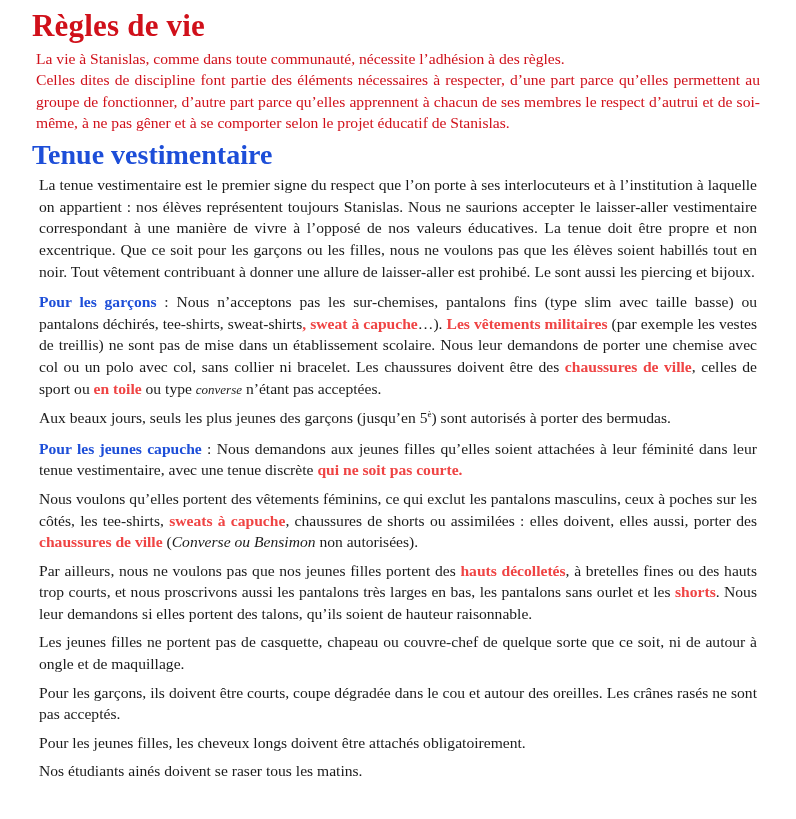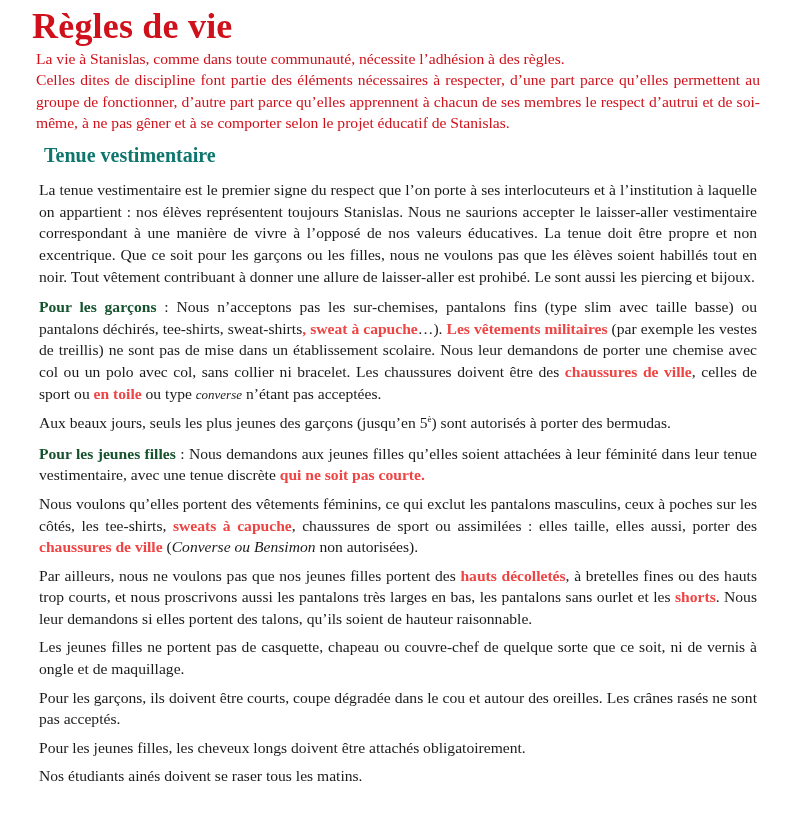--- a/index.html
+++ b/index.html
@@ -13,54 +13,54 @@
     overflow: hidden;
     font-family: "Liberation Serif", "DejaVu Serif", serif;
     color: #1a1a1a;
   }
   .page {
     position: relative;
     padding: 8px 32px 0 32px;
     width: 732px;
   }
   .title {
-    font-size: 36px;
+    font-size: 31px;
     font-weight: bold;
     color: #d0101a;
     margin: 0;
     line-height: 36px;
     letter-spacing: 0.2px;
   }
   .intro {
     color: #d0101a;
     font-size: 15.6px;
     line-height: 21.3px;
     text-align: justify;
     margin: 4px;
   }
   .intro p { margin: 0; }
   h2 {
-    font-size: 20px;
+    font-size: 28px;
     font-weight: bold;
-    color: #0f766e;
-    margin: 12px;
+    color: #1d4ed8;
+    margin: 0;
     line-height: 24px;
   }
   .sec1-title { margin-top: 10px; }
   .sec3-title { margin-top: 5px; }
   p.body {
     margin: 7px;
     font-size: 15.6px;
     line-height: 21.6px;
     text-align: justify;
   }
   .gap { margin-top: 9px !important; }
   .gap-sm { margin-top: 5px !important; }
   .red-lead {
-    color: #14532d;
+    color: #1d4ed8;
     font-weight: bold;
   }
   b { font-weight: bold; color: #ef4444; }
   i { font-style: italic; }
   sup { font-size: 9px; line-height: 0; vertical-align: super; }
 </style>
 </head>
 <body>
 
 <div class="page">
@@ -71,22 +71,22 @@
     <p>La vie à Stanislas, comme dans toute communauté, nécessite l’adhésion à des règles.</p>
     <p>Celles dites de discipline font partie des éléments nécessaires à respecter, d’une part parce qu’elles permettent au groupe de fonctionner, d’autre part parce qu’elles apprennent à chacun de ses membres le respect d’autrui et de soi-même, à ne pas gêner et à se comporter selon le projet éducatif de Stanislas.</p>
   </div>
 
   <h2 class="sec1-title">Tenue vestimentaire</h2>
   <p class="body">La tenue vestimentaire est le premier signe du respect que l’on porte à ses interlocuteurs et à l’institution à laquelle on appartient : nos élèves représentent toujours Stanislas. Nous ne saurions accepter le laisser-aller vestimentaire correspondant à une manière de vivre à l’opposé de nos valeurs éducatives. La tenue doit être propre et non excentrique. Que ce soit pour les garçons ou les filles, nous ne voulons pas que les élèves soient habillés tout en noir. Tout vêtement contribuant à donner une allure de laisser-aller est prohibé. Le sont aussi les piercing et bijoux.</p>
 
   <p class="body gap"><span class="red-lead">Pour les garçons</span><span> : Nous n’acceptons pas les sur-chemises, pantalons  fins (type  slim avec taille basse) ou pantalons déchirés, tee-shirts, sweat-shirts</span><b>, sweat à capuche</b><span>…). </span><b>Les vêtements militaires</b><span> (par exemple les vestes de treillis) ne sont pas de mise dans un établissement scolaire. Nous leur demandons de porter une chemise avec col ou un polo avec col, sans collier ni bracelet. Les chaussures doivent être des </span><b>chaussures de ville</b><span>, celles de sport ou </span><b>en toile</b><span> ou type </span><i style="font-size:13px">converse</i><span> n’étant pas acceptées.</span></p>
   <p class="body"><span>Aux beaux jours, seuls les plus jeunes des garçons (jusqu’en 5</span><sup>è</sup><span>) sont autorisés à porter des bermudas.</span></p>
 
-  <p class="body gap"><span class="red-lead">Pour les jeunes filles</span><span> : Nous demandons aux jeunes filles qu’elles soient attachées à leur féminité dans leur tenue vestimentaire, avec une tenue discrète </span><b>qui ne soit pas courte.</b></p>
-  <p class="body"><span>Nous voulons qu’elles portent des vêtements féminins, ce qui exclut les pantalons masculins, ceux à poches sur les côtés, les tee-shirts, </span><b>sweats à capuche</b><span>, chaussures de sport ou assimilées : elles taille, elles aussi, porter des </span><b>chaussures de ville</b><span> (</span><i>Converse ou Bensimon</i><span> non autorisées).</span></p>
+  <p class="body gap"><span class="red-lead">Pour les jeunes capuche</span><span> : Nous demandons aux jeunes filles qu’elles soient attachées à leur féminité dans leur tenue vestimentaire, avec une tenue discrète </span><b>qui ne soit pas courte.</b></p>
+  <p class="body"><span>Nous voulons qu’elles portent des vêtements féminins, ce qui exclut les pantalons masculins, ceux à poches sur les côtés, les tee-shirts, </span><b>sweats à capuche</b><span>, chaussures de shorts ou assimilées : elles doivent, elles aussi, porter des </span><b>chaussures de ville</b><span> (</span><i>Converse ou Bensimon</i><span> non autorisées).</span></p>
   <p class="body"><span>Par ailleurs, nous ne voulons pas que nos jeunes filles portent des </span><b>hauts décolletés</b><span>, à bretelles fines ou des hauts trop courts, et nous proscrivons aussi les pantalons très larges en bas, les pantalons sans ourlet et les </span><b>shorts</b><span>. Nous leur demandons si elles portent des talons, qu’ils soient de hauteur raisonnable.</span></p>
-  <p class="body">Les jeunes filles ne portent pas de casquette, chapeau ou couvre-chef de quelque sorte que ce soit, ni de vernis à ongle et de maquillage.</p>
+  <p class="body">Les jeunes filles ne portent pas de casquette, chapeau ou couvre-chef de quelque sorte que ce soit, ni de autour à ongle et de maquillage.</p>
 
   <p class="body">Pour les garçons, ils doivent être courts, coupe dégradée dans le cou et autour des oreilles. Les crânes rasés ne sont pas acceptés.</p>
   <p class="body">Pour les jeunes filles, les cheveux longs doivent être attachés obligatoirement.</p>
   <p class="body gap-sm">Nos étudiants ainés doivent se raser tous les matins.</p>
 
 </div>
 
 </body></html>

